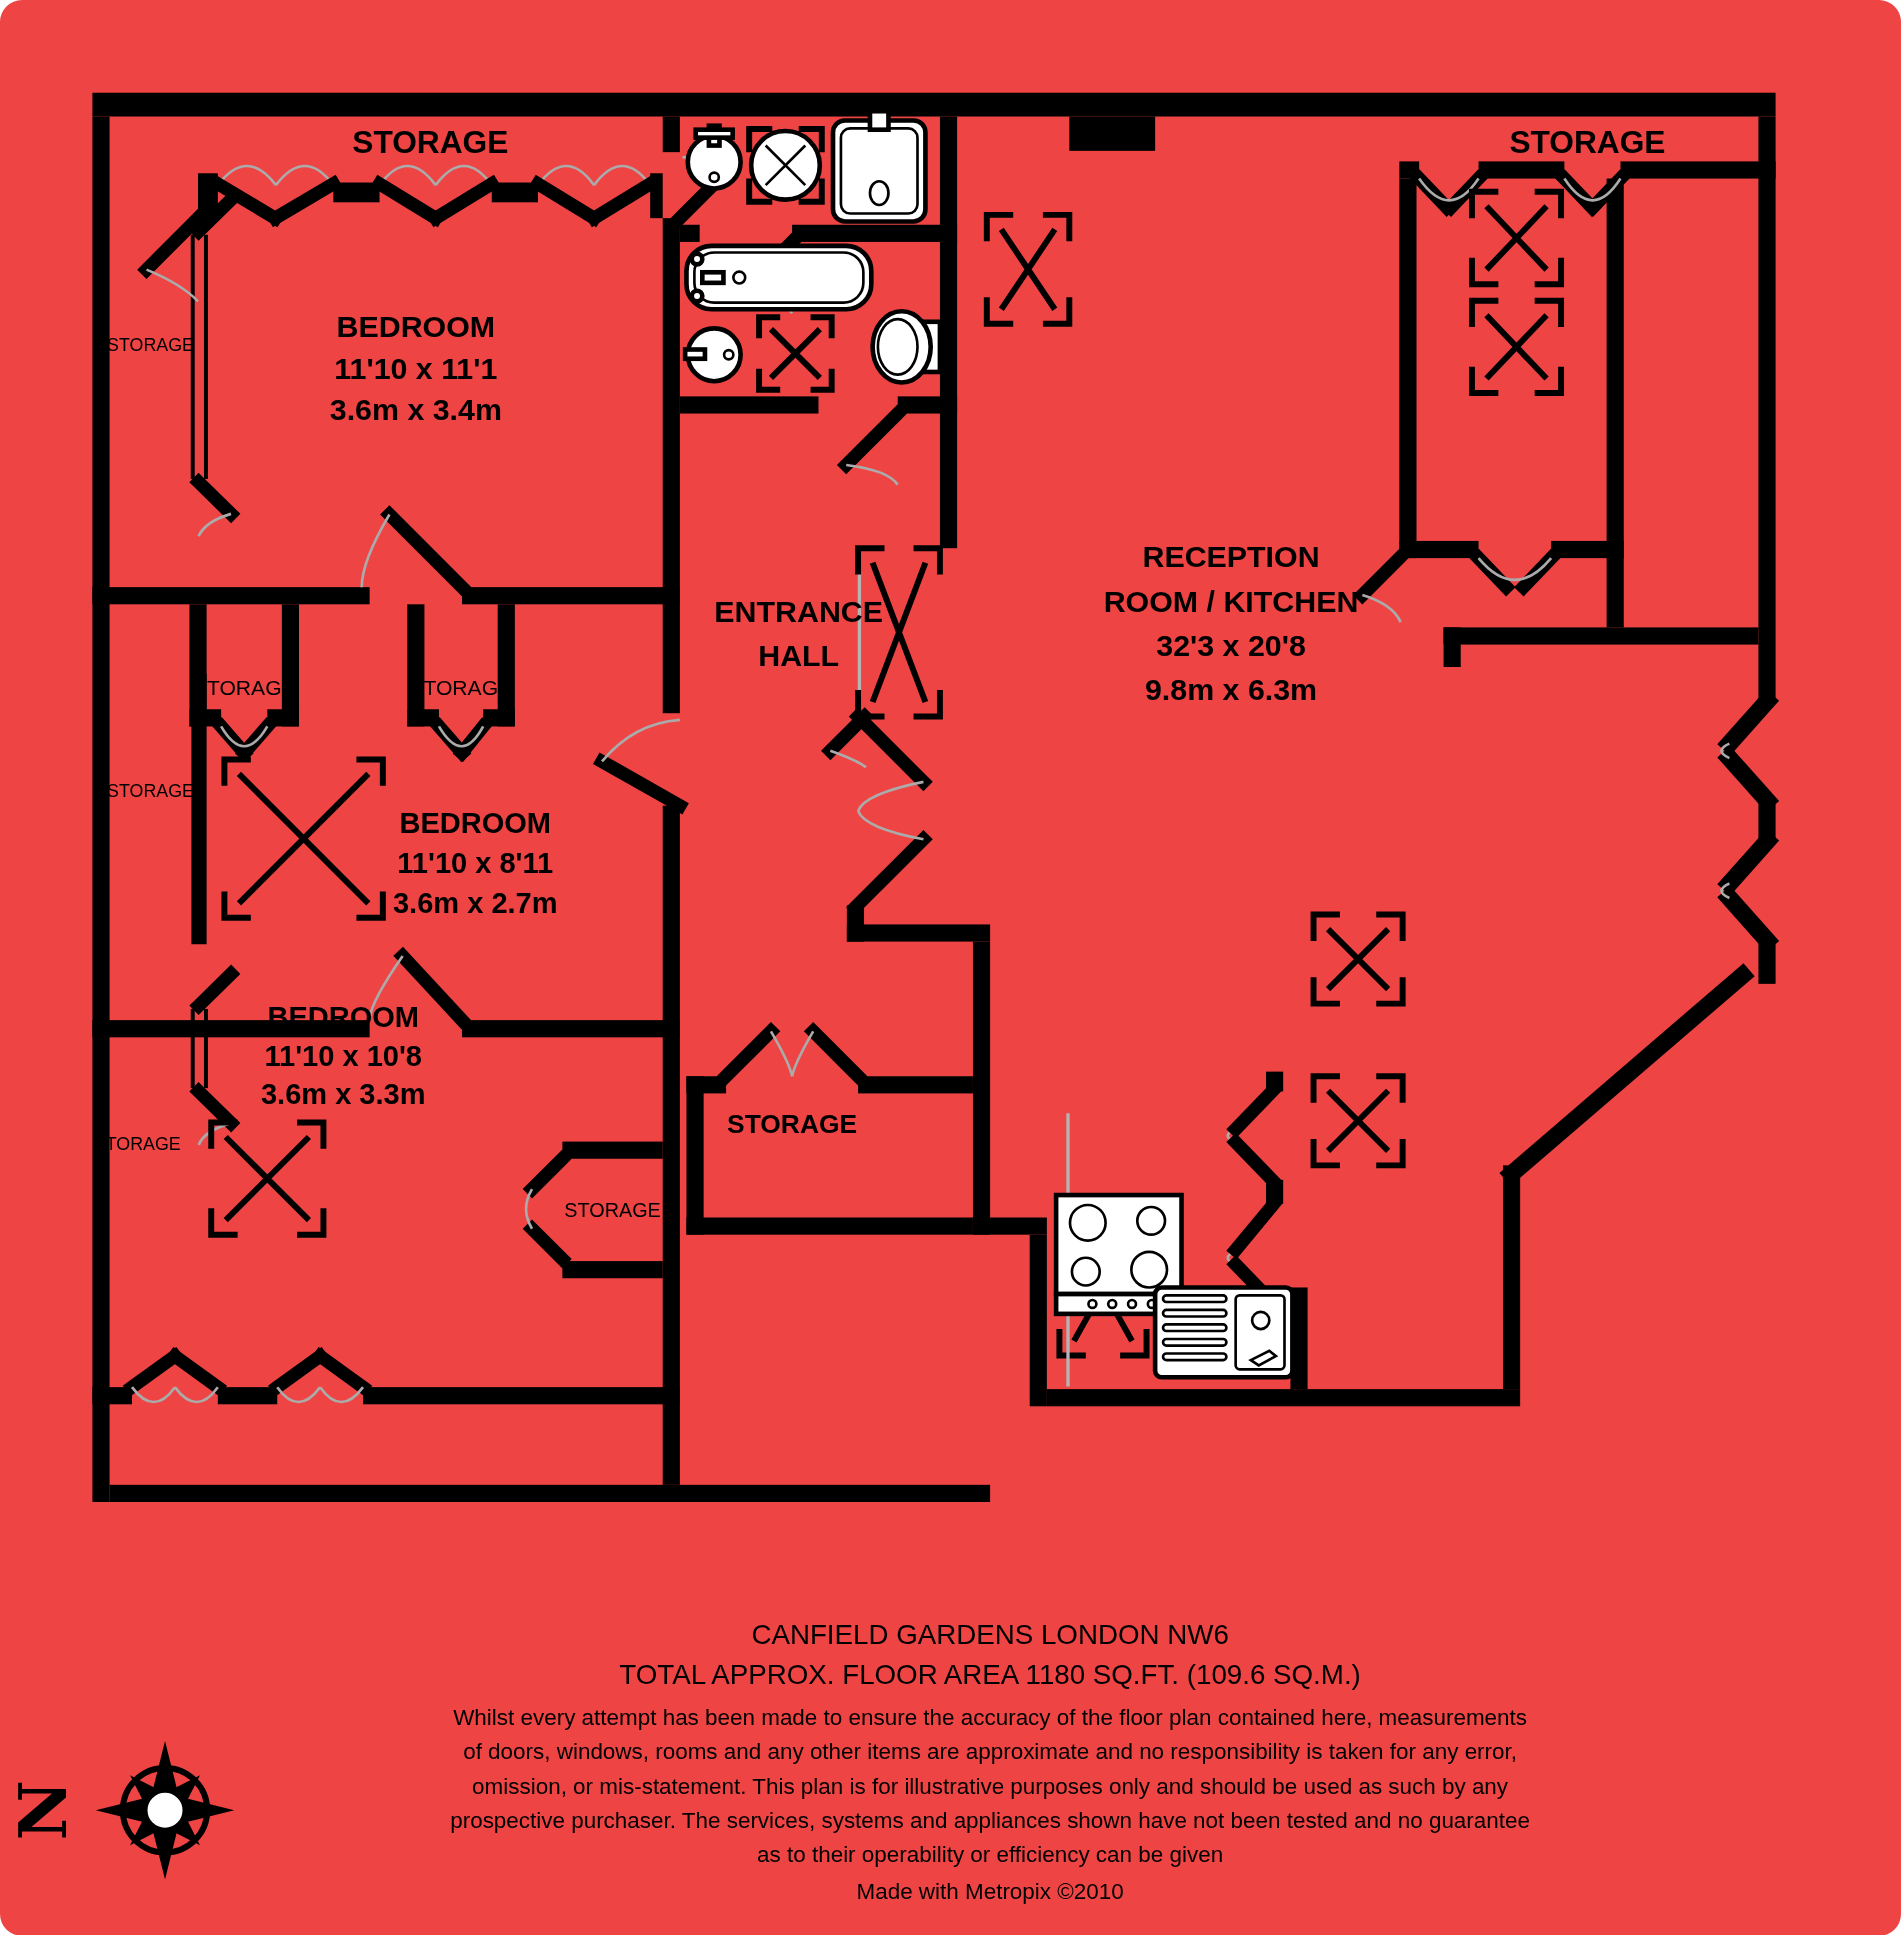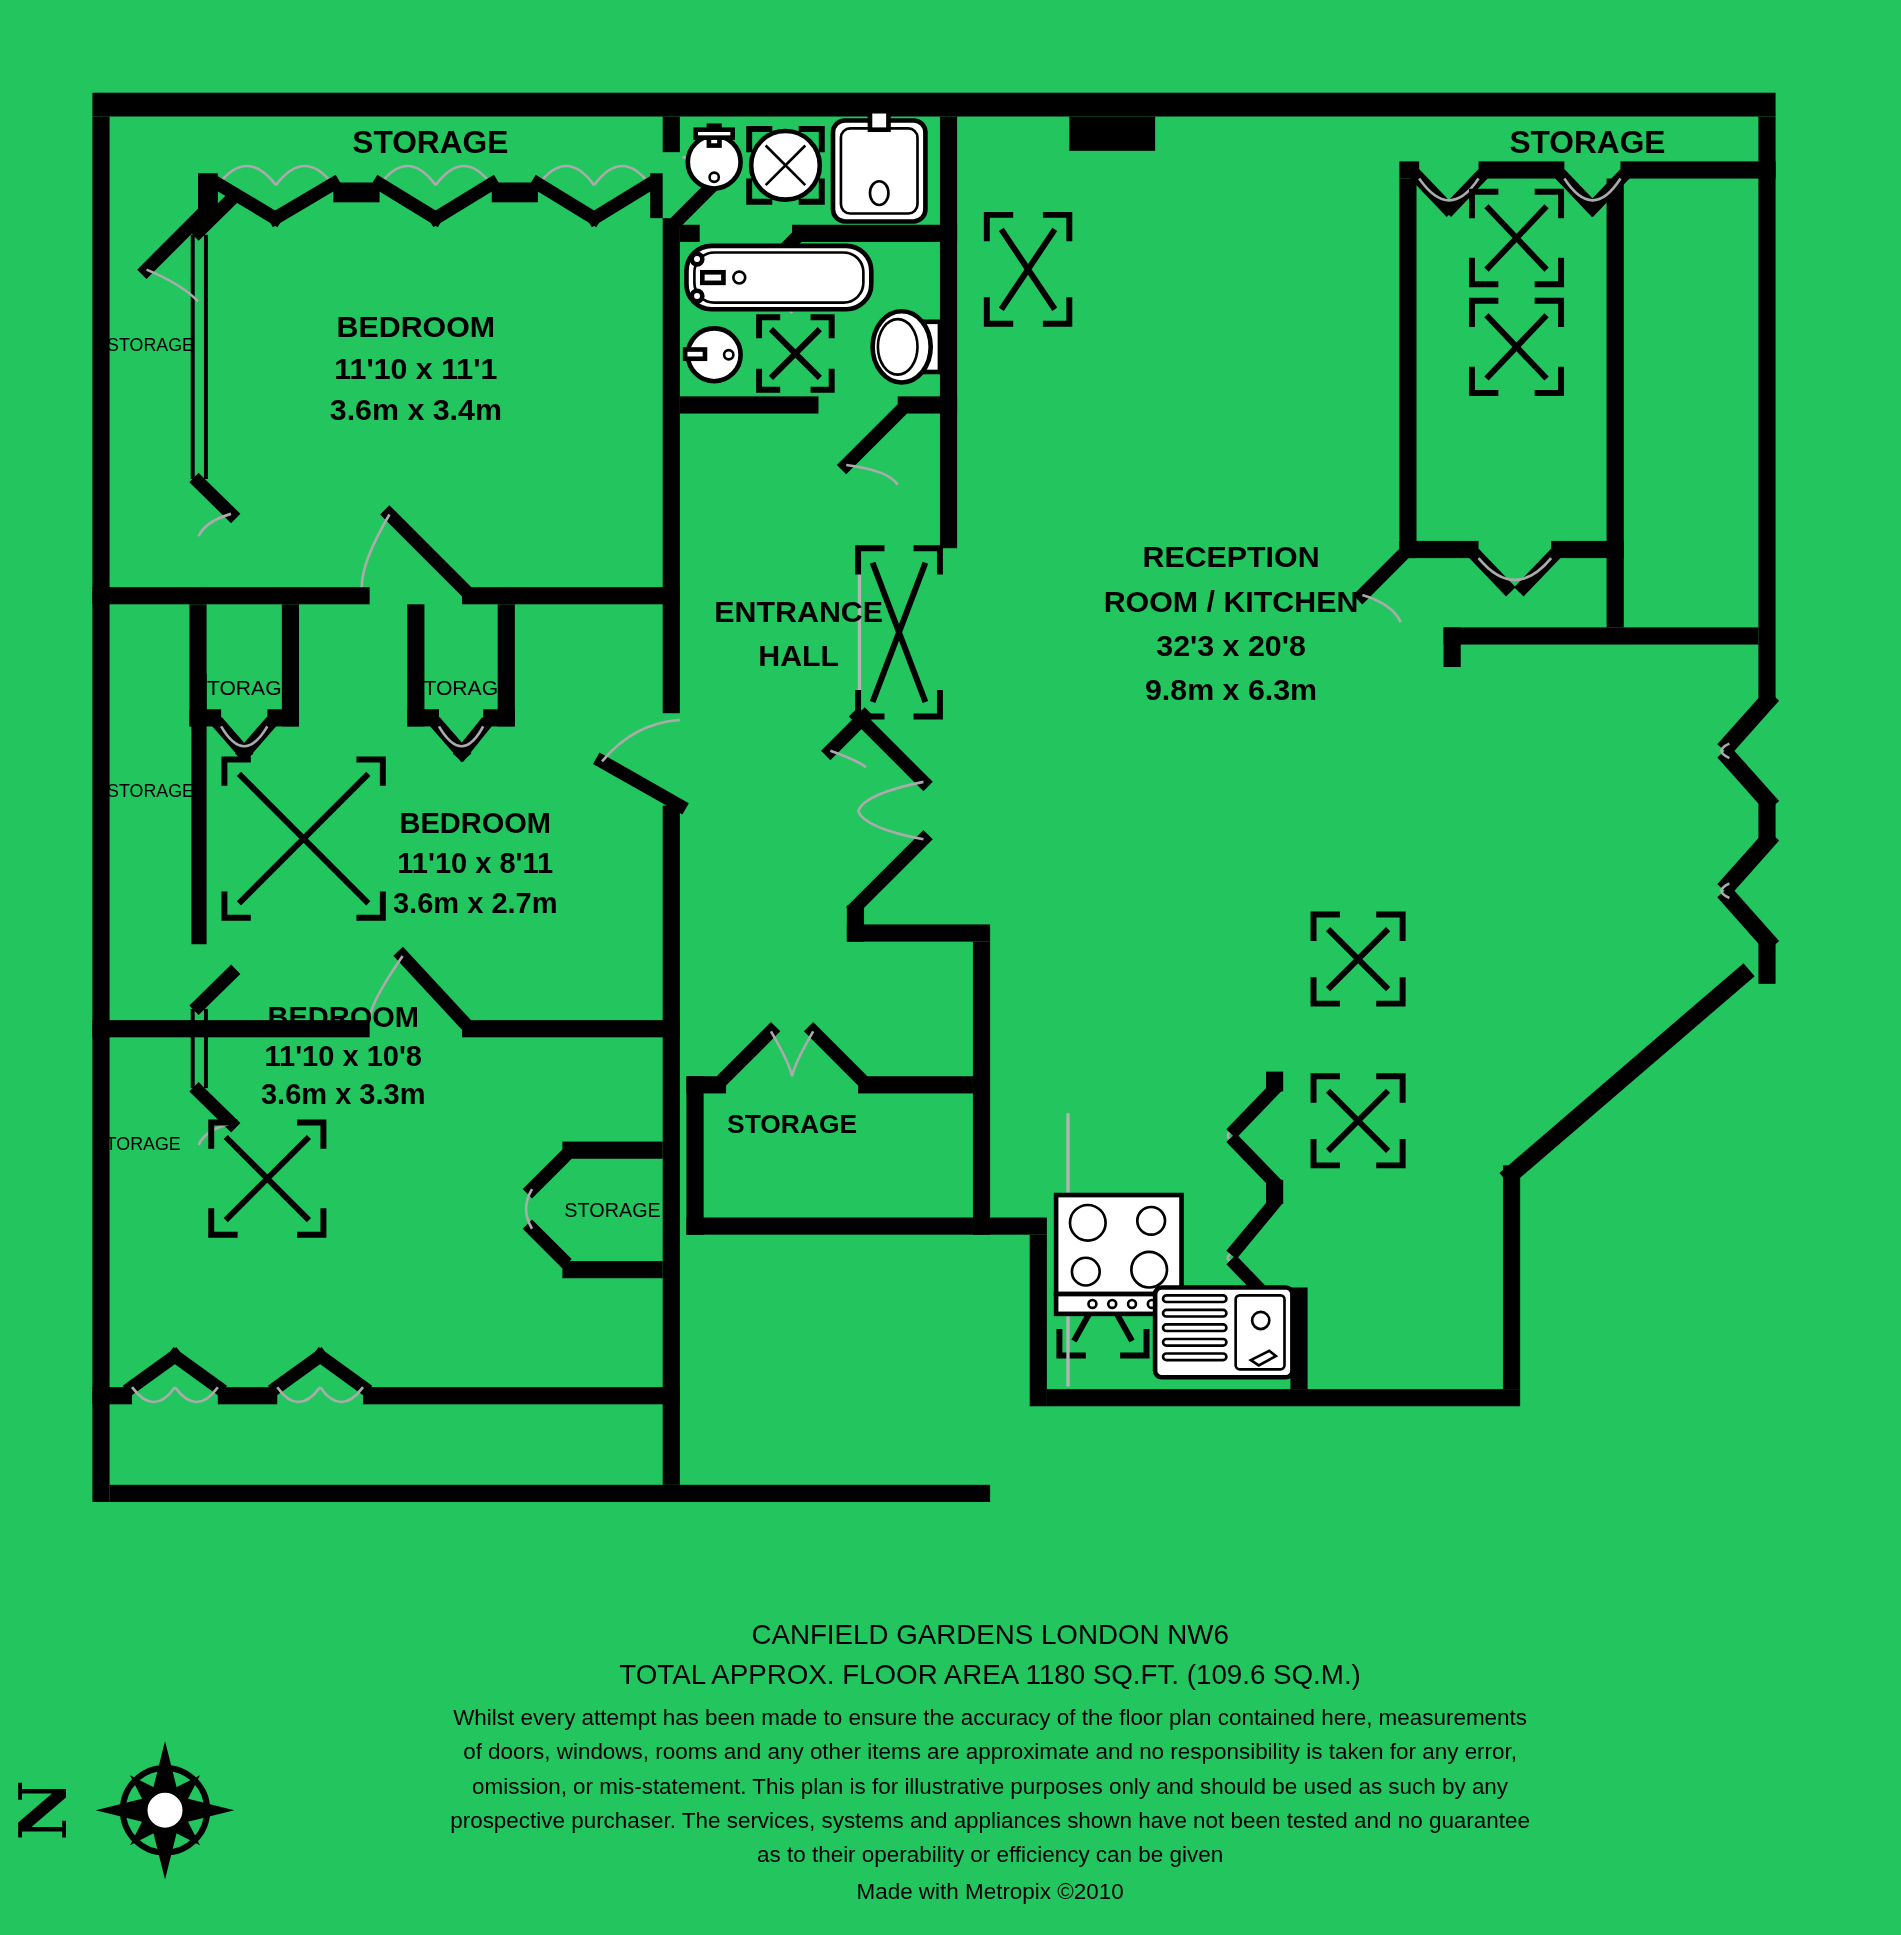--- a/index.html
+++ b/index.html
@@ -1,16 +1,16 @@
 <!DOCTYPE html>
 <html style="font-size:10.6px"><head>
 <meta charset="utf-8">
 <style>
   html,body{margin:0;padding:0;background:#ffffff;}
-  #page{position:relative;width:1901px;height:1936px;background:#22c55e;overflow:hidden;}
+  #page{position:relative;width:1901px;height:1936px;background:#ef4444;overflow:hidden;border-radius:22px;}
   svg{display:block;}
   .w{fill:#000;}
   .leaf{stroke:#000;stroke-width:20;fill:none;stroke-linecap:square;}
   .zig{stroke:#000;stroke-width:26;fill:none;stroke-linecap:square;}
   .thin{stroke:#000;stroke-width:6;fill:none;}
   .fx{stroke:#000;stroke-width:7;fill:#fff;}
   .fxthin{stroke:#000;stroke-width:4;fill:none;}
   .arc{stroke:#ababab;stroke-width:4;fill:none;}
   .cnt{stroke:#b5b5b5;stroke-width:5;fill:none;}
   .xb{stroke:#000;stroke-width:9;fill:none;}

